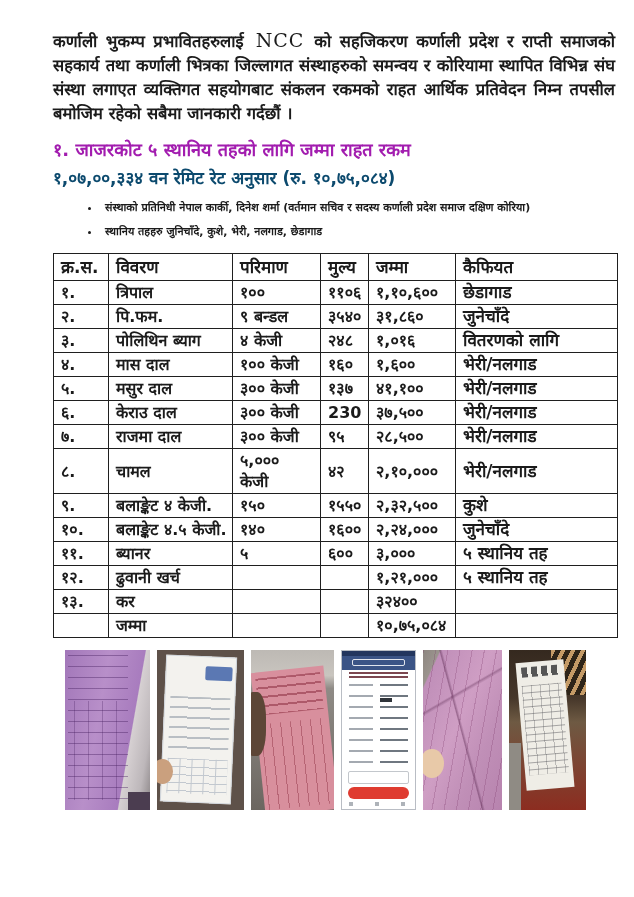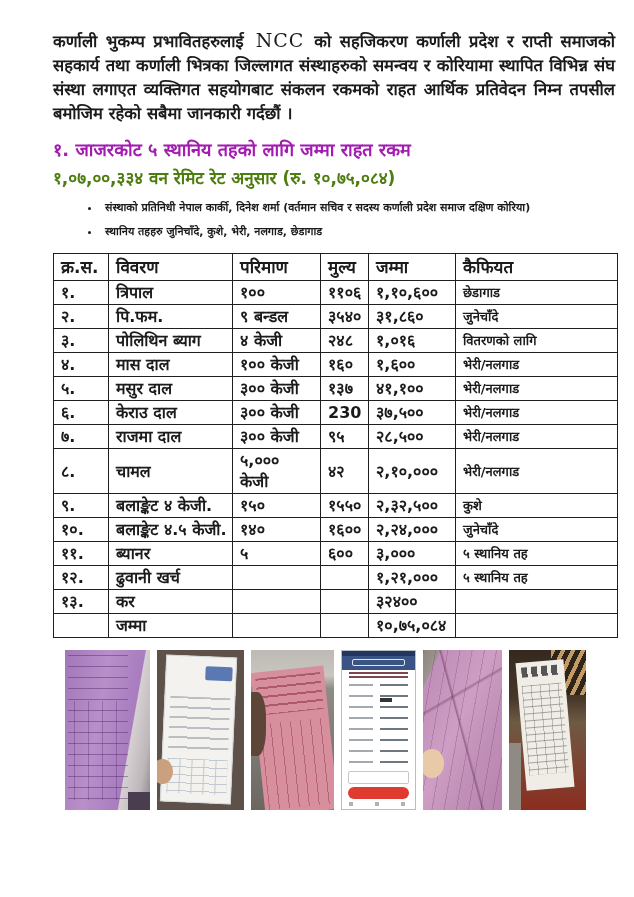--- a/index.html
+++ b/index.html
@@ -5,33 +5,33 @@
   * { margin:0; padding:0; box-sizing:border-box; }
   html,body { width:634px; height:897px; background:#ffffff; overflow:hidden;
               font-family:"DejaVu Sans", sans-serif; color:#1b1b1b; }
   .page { position:relative; width:634px; height:897px; padding:28px 32px 0 40px;margin-left:13px; }
 
   .intro { font-size:16.5px; line-height:24px; text-align:justify; font-weight:600; }
   .intro .latin { font-family:"DejaVu Serif", serif; font-size:19px; font-weight:400;
                   letter-spacing:1px; margin:0 10px 0 12px; }
 
   .heading { margin-top:11px; font-size:18px; font-weight:700; color:#a21caf; }
-  .subheading { margin-top:5px; font-size:17px; font-weight:600; color:#4d7c0f; }
+  .subheading { margin-top:5px; font-size:17px; font-weight:600; color:#0c4a6e; }
 
   ul.bullets { margin:8px 0 0 48px; }
   ul.bullets li { font-size:11px; font-weight:600; line-height:22px; margin-bottom:2px;
                   padding-left:4px; text-align:justify; }
 
   table { border-collapse:collapse; table-layout:fixed; width:564px; margin-top:10px; }
   th, td { border:1.6px solid #1f1f1f; text-align:left; vertical-align:middle;
            overflow:hidden; }
   th { font-size:17px; font-weight:700; padding:1px 1px 2px 7px; height:25px; }
   td { font-size:16px; font-weight:600; padding:1px 3px 1px 7px; height:24px;
        line-height:21px; white-space:pre-line; }
-  td.remarks { font-size:13px; font-weight:600; }
+  td.remarks { font-size:17px; font-weight:600; }
 
   .photos { display:flex; gap:7px; margin:12px 0 0 12px; }
   .photo { height:160px; position:relative; overflow:hidden; flex:none; background:#777; }
 
   
   .p1 { width:85px;
         background:linear-gradient(100deg,#a277b9 0%,#b88fc9 40%,#a87cbe 71%,
                    #d6d0d2 72%,#bdb7ba 88%,#8a8486 100%); }
   .p1 .ruled { position:absolute; left:4%; top:3%; width:70%; height:93%; opacity:.75;
         background:repeating-linear-gradient(to bottom, rgba(70,30,95,.55) 0 1px, transparent 1px 11px); }

